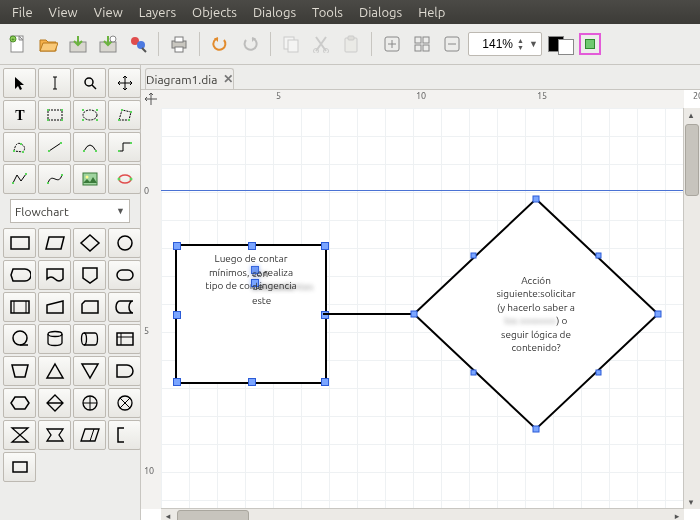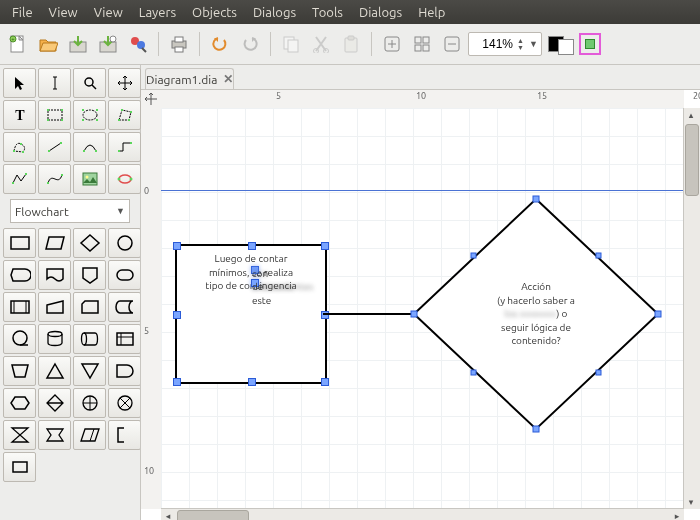--- a/index.html
+++ b/index.html
@@ -532,20 +532,21 @@
                 <rect x="244" y="115" width="6" height="6"></rect>
               <rect x="60" y="57" width="5" height="5"></rect>
                 <rect x="185" y="57" width="5" height="5"></rect>
               <rect x="60" y="174" width="5" height="5"></rect>
                 <rect x="185" y="174" width="5" height="5"></rect>
             </g>
           </svg>
           <div style="position:absolute;inset:0;display:flex;align-items:center;justify-content:center">
             <div style="font-size:10px;text-align:center;line-height:1.35;color:#333;width:150px">
               <div>Acción</div>
+              <div>siguiente:solicitar</div>
               <div class="blur"></div>
               <div>(y hacerlo saber a</div>
               <div><span class="blur">los xxxxxxx</span><span>) o</span></div>
               <div>seguir lógica de</div>
               <div class="blur"></div>
               <div>contenido?</div>
             </div>
           </div>
         </div>
       </div>

